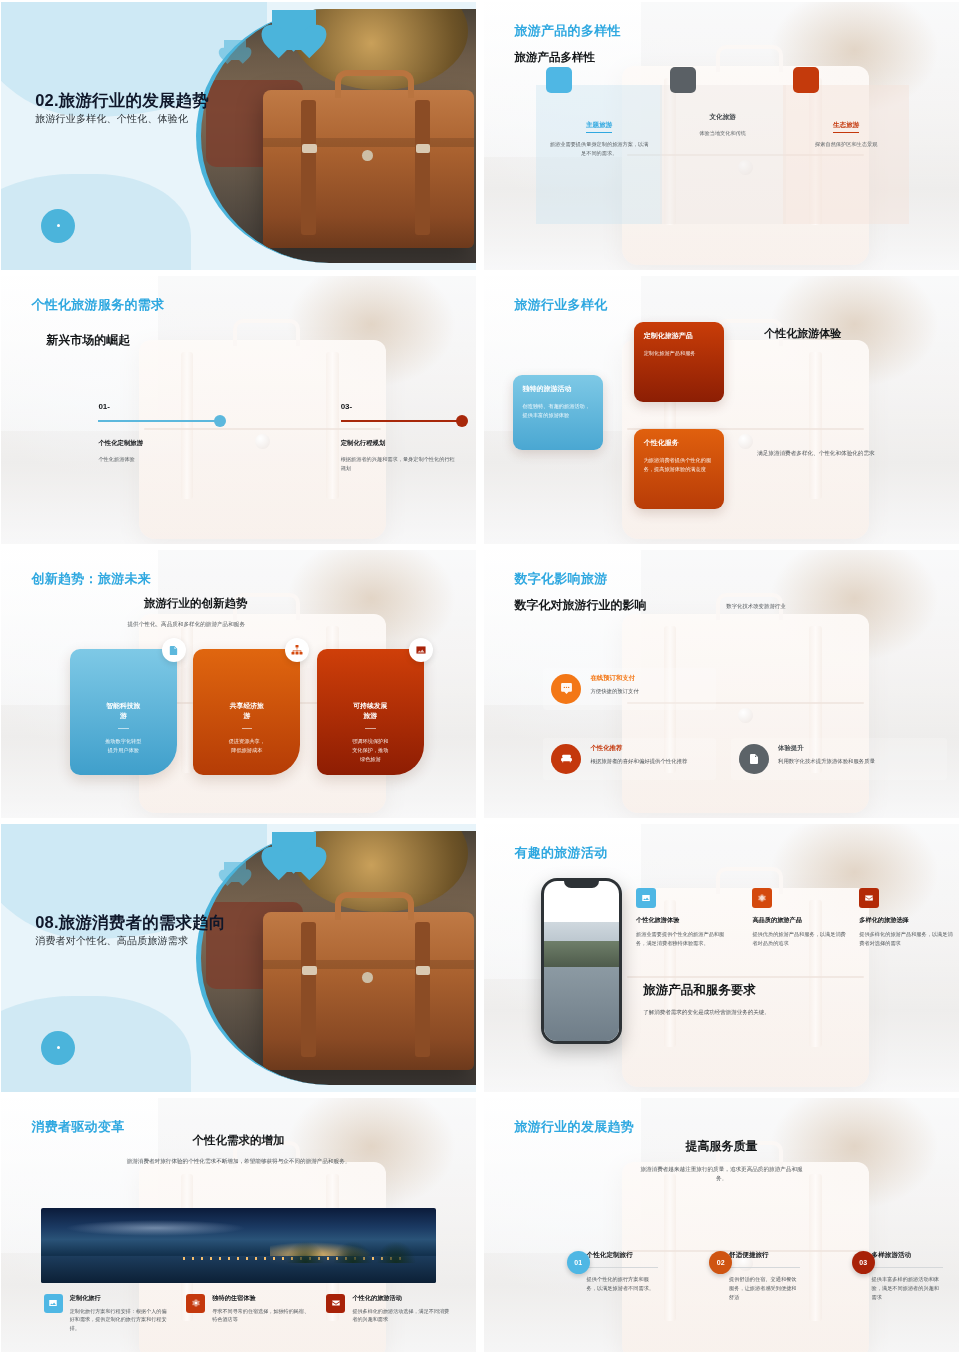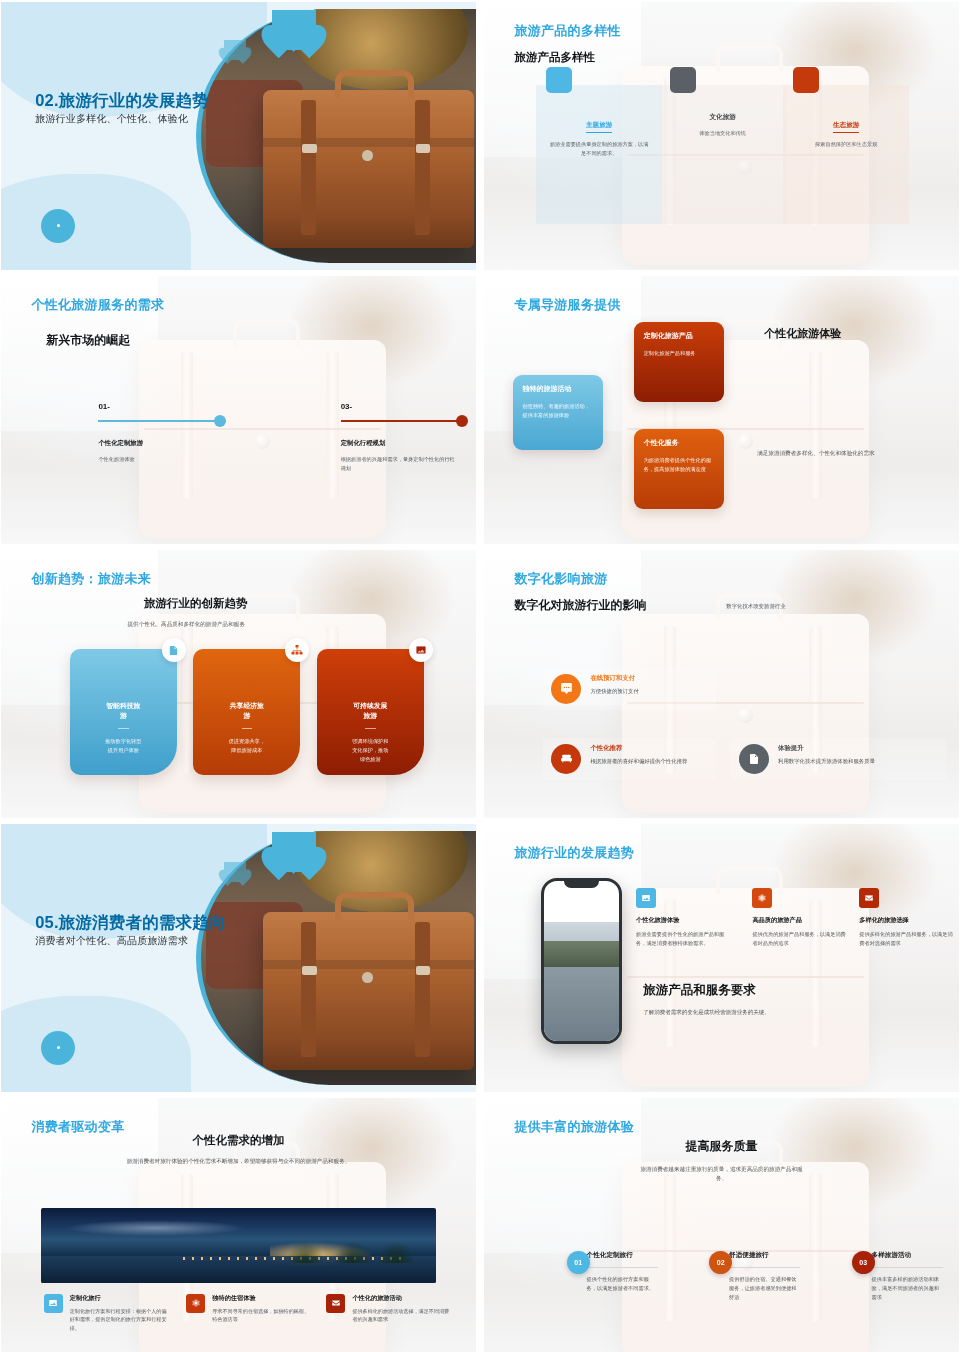--- a/index.html
+++ b/index.html
@@ -53,21 +53,21 @@
   .cover .bagimg .buckle{position:absolute;width:7%;height:6%;background:#d9c9b2;border-radius:2px;top:34%;}
   .cover .bagimg .stud{position:absolute;left:47%;top:38%;width:5%;height:7%;border-radius:50%;background:#cdbfa6;}
   .cover .heartBig{position:absolute;left:57%;top:3%;width:44px;height:40px;}
   .cover .heartSm{position:absolute;left:47%;top:14%;width:22px;height:20px;opacity:.55;}
   .heart{background:#4bb4db;}
   .heart:before,.heart:after{content:"";position:absolute;top:0;width:52%;height:80%;border-radius:50% 50% 0 0;background:inherit;}
   .heart:before{left:0;transform:rotate(-45deg);transform-origin:100% 100%;}
   .heart:after{right:0;transform:rotate(45deg);transform-origin:0 100%;}
   .heart i{position:absolute;left:24%;top:34%;width:52%;height:58%;background:inherit;transform:rotate(45deg);display:block;}
   .cover-txt{position:absolute;left:7.2%;top:33%;z-index:5;}
-  .cover-title{font-size:16.5px;font-weight:bold;color:#0369a1;letter-spacing:.2px;}
+  .cover-title{font-size:16.5px;font-weight:bold;color:#0f172a;letter-spacing:.2px;}
   .cover-sub{font-size:10px;color:#2b3136;letter-spacing:.2px;}
 
   
   .h-blue{position:absolute;left:6.4%;top:7.5%;font-size:13px;font-weight:bold;color:#2fa8e0;z-index:6;letter-spacing:.3px;font-family:Liberation Mono, monospace;}
   .h-dark{position:absolute;font-size:11.5px;font-weight:bold;color:#141719;z-index:6;}
   .lead{position:absolute;font-size:5.6px;color:#4d5357;z-index:6;line-height:1.65;}
 
   .ctitle{font-weight:bold;}
   .ctext{line-height:1.65;}
 
@@ -251,21 +251,21 @@
   <div class="slide">
     <div class="bg-room"></div>
     <div class="case">
       <div class="handle"></div>
         <div class="strapL"></div>
         <div class="strapR"></div>
       <div class="flapline"></div>
         <div class="knob"></div>
     </div>
     <div class="veil"></div>
-    <div class="h-blue">专属导游服务提供</div>
+    <div class="h-blue">旅游行业多样化</div>
 
     <div class="xcard" style="left:6%;top:37%;width:19%;height:28%;background:linear-gradient(180deg,#7ec9e6,#4aa7d2);">
       <h4>独特的旅游活动</h4>
       <p>创造独特、有趣的旅游活动，提供丰富的旅游体验</p>
     </div>
     <div class="xcard" style="left:31.5%;top:17%;width:19%;height:30%;background:linear-gradient(180deg,#c93d08,#8c1e04);">
       <h4>定制化旅游产品</h4>
       <p>定制化旅游产品和服务</p>
     </div>
     <div class="xcard" style="left:31.5%;top:57%;width:19%;height:30%;background:linear-gradient(180deg,#e0600e,#b83c07);">
@@ -403,36 +403,36 @@
         <div class="stud"></div>
       </div>
     </div>
     <div class="heart heartBig">
         <i></i>
       </div>
     <div class="heart heartSm">
         <i></i>
       </div>
     <div class="cover-txt">
-      <div class="cover-title">05.旅游消费者的需求趋向</div>
+      <div class="cover-title">08.旅游消费者的需求趋向</div>
       <div class="cover-sub">消费者对个性化、高品质旅游需求</div>
     </div>
   </div>
 
   <div class="slide">
     <div class="bg-room"></div>
     <div class="case">
       <div class="handle"></div>
         <div class="strapL"></div>
         <div class="strapR"></div>
       <div class="flapline"></div>
         <div class="knob"></div>
     </div>
     <div class="veil"></div>
-    <div class="h-blue">旅游行业的发展趋势</div>
+    <div class="h-blue">有趣的旅游活动</div>
 
     <div class="phone">
       <div class="scr">
         <div class="notch"></div>
         <div class="sky"></div>
         <div class="mount"></div>
         <div class="water"></div>
       </div>
     </div>
 
@@ -535,21 +535,21 @@
   <div class="slide">
     <div class="bg-room"></div>
     <div class="case">
       <div class="handle"></div>
         <div class="strapL"></div>
         <div class="strapR"></div>
       <div class="flapline"></div>
         <div class="knob"></div>
     </div>
     <div class="veil"></div>
-    <div class="h-blue">提供丰富的旅游体验</div>
+    <div class="h-blue">旅游行业的发展趋势</div>
     <div class="h-dark" style="left:50%;top:15%;transform:translateX(-50%);font-size:12px;white-space:nowrap;">提高服务质量</div>
     <div class="lead" style="left:50%;top:25%;transform:translateX(-50%);width:36%;text-align:center;">旅游消费者越来越注重旅行的质量，追求更高品质的旅游产品和服务。</div>
 
     <div class="qitem" style="left:6%;">
       <div class="thumb th1"></div>
       <div class="badge" style="background:#4fb7e4">01</div>
       <div class="qtxt">
         <h4>个性化定制旅行</h4>
         <div class="qrule"></div>
         <p>提供个性化的旅行方案和服务，以满足旅游者不同需求。</p>

